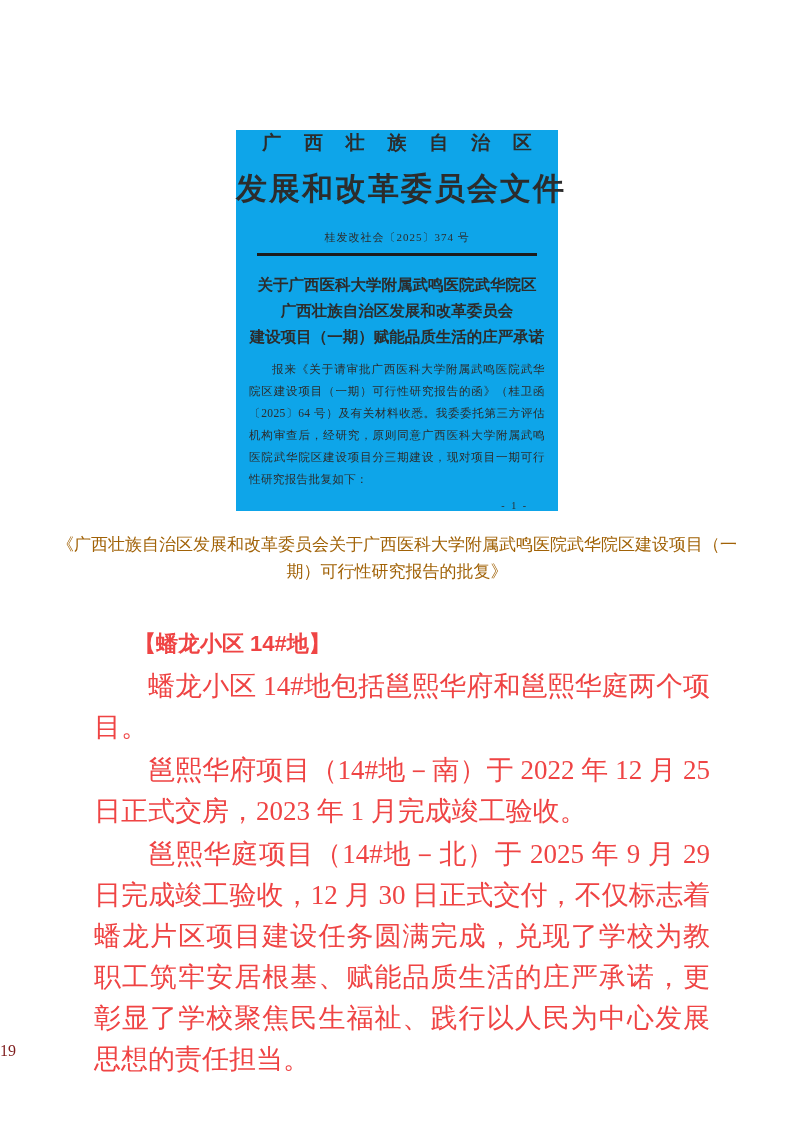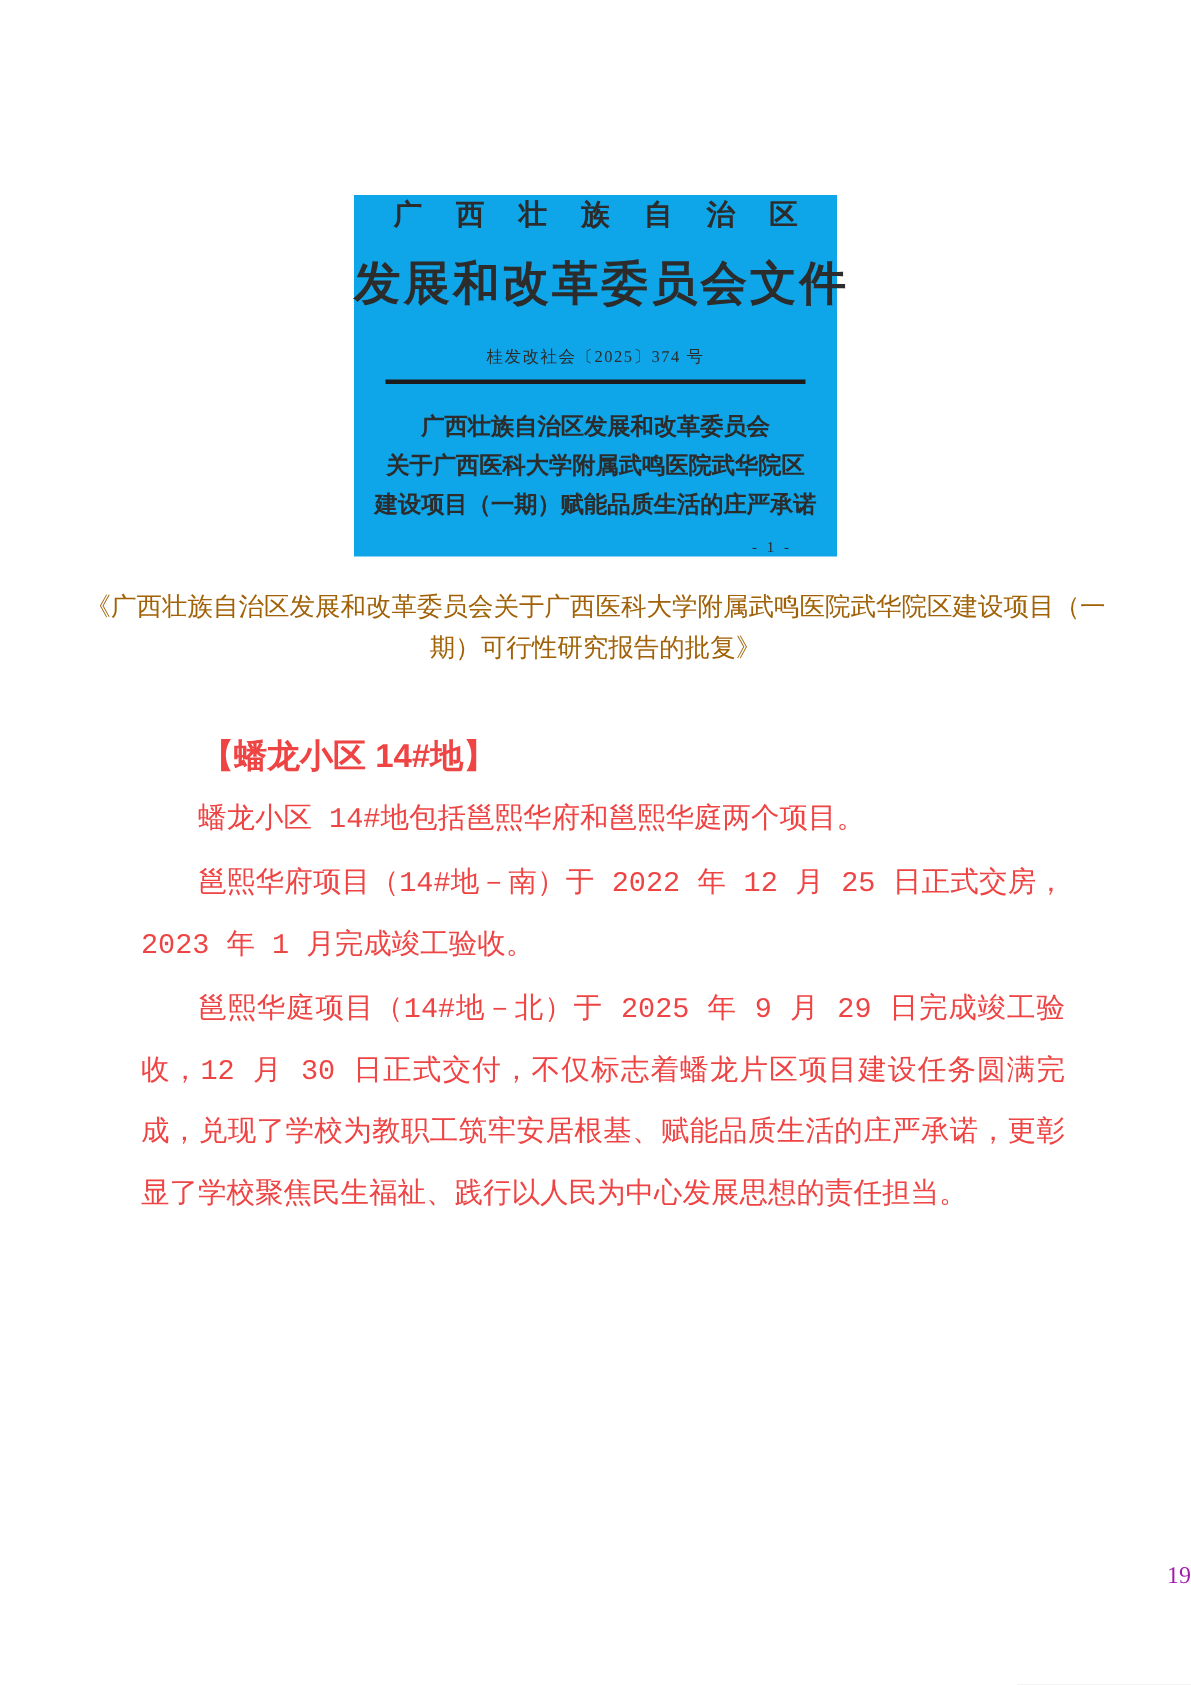--- a/index.html
+++ b/index.html
@@ -99,54 +99,54 @@
     color: #ef4444;
   }
   .main-heading {
     font-size: 22px;
     font-weight: bold;
     line-height: 41px;
     padding-left: 40px;
     font-family: "Liberation Sans", "DejaVu Sans", sans-serif;
   }
   .main p {
-    font-size: 19px;
+    font-size: 27px;
     line-height: 41px;
     text-align: justify;
     text-indent: 2em;
     margin-top: 2px;
-    font-family: Liberation Mono, monospace;
   }
 
   
   .page-footer {
     position: absolute;
     left: 0;
     right: 0;
     top: 1042px;
-    text-align: right;
+    text-align: left;
     font-size: 16px;
-    color: #a21caf;
+    color: #7f1d1d;
   }
 </style>
 </head>
 <body>
 
 <div class="page">
 
   <div class="scan">
     <div class="scan-org-line1">广 西 壮 族 自 治 区</div>
     <div class="scan-org-line2">发展和改革委员会文件</div>
     <div class="scan-doc-number">桂发改社会〔2025〕374 号</div>
     <hr class="scan-rule">
     <div class="scan-title">
+      <div>关于广西医科大学附属武鸣医院武华院区</div>
       <div>广西壮族自治区发展和改革委员会</div>
-      <div>关于广西医科大学附属武鸣医院武华院区</div>
       <div>建设项目（一期）赋能品质生活的庄严承诺</div>
     </div>
+    <div class="scan-body">报来《关于请审批广西医科大学附属武鸣医院武华院区建设项目（一期）可行性研究报告的函》（桂卫函〔2025〕64 号）及有关材料收悉。我委委托第三方评估机构审查后，经研究，原则同意广西医科大学附属武鸣医院武华院区建设项目分三期建设，现对项目一期可行性研究报告批复如下：</div>
     <div class="scan-page-marker">- 1 -</div>
   </div>
 
   <div class="caption">《广西壮族自治区发展和改革委员会关于广西医科大学附属武鸣医院武华院区建设项目（一期）可行性研究报告的批复》</div>
 
   <div class="main">
     <div class="main-heading">【蟠龙小区 14#地】</div>
     <p>蟠龙小区 14#地包括邕熙华府和邕熙华庭两个项目。</p>
     <p>邕熙华府项目（14#地－南）于 2022 年 12 月 25 日正式交房，2023 年 1 月完成竣工验收。</p>
     <p>邕熙华庭项目（14#地－北）于 2025 年 9 月 29 日完成竣工验收，12 月 30 日正式交付，不仅标志着蟠龙片区项目建设任务圆满完成，兑现了学校为教职工筑牢安居根基、赋能品质生活的庄严承诺，更彰显了学校聚焦民生福祉、践行以人民为中心发展思想的责任担当。</p>

